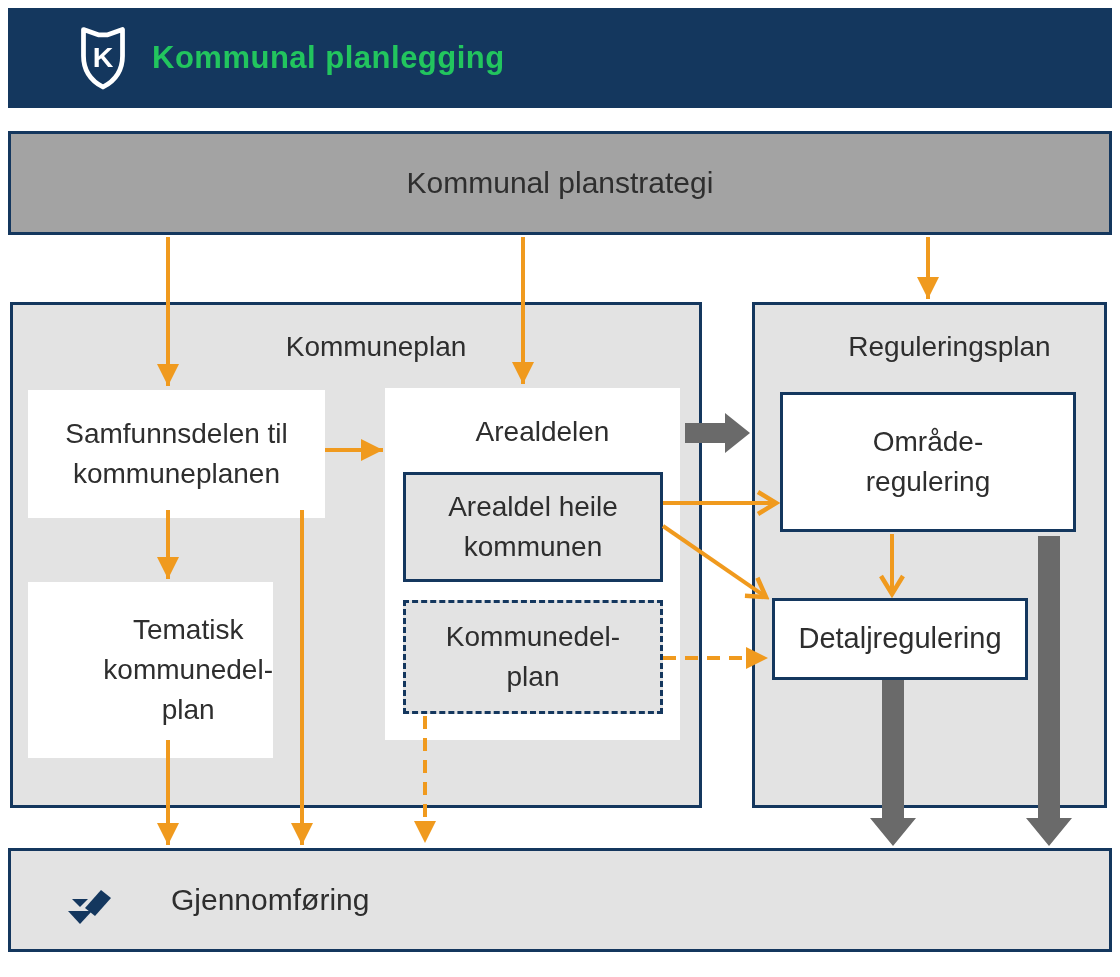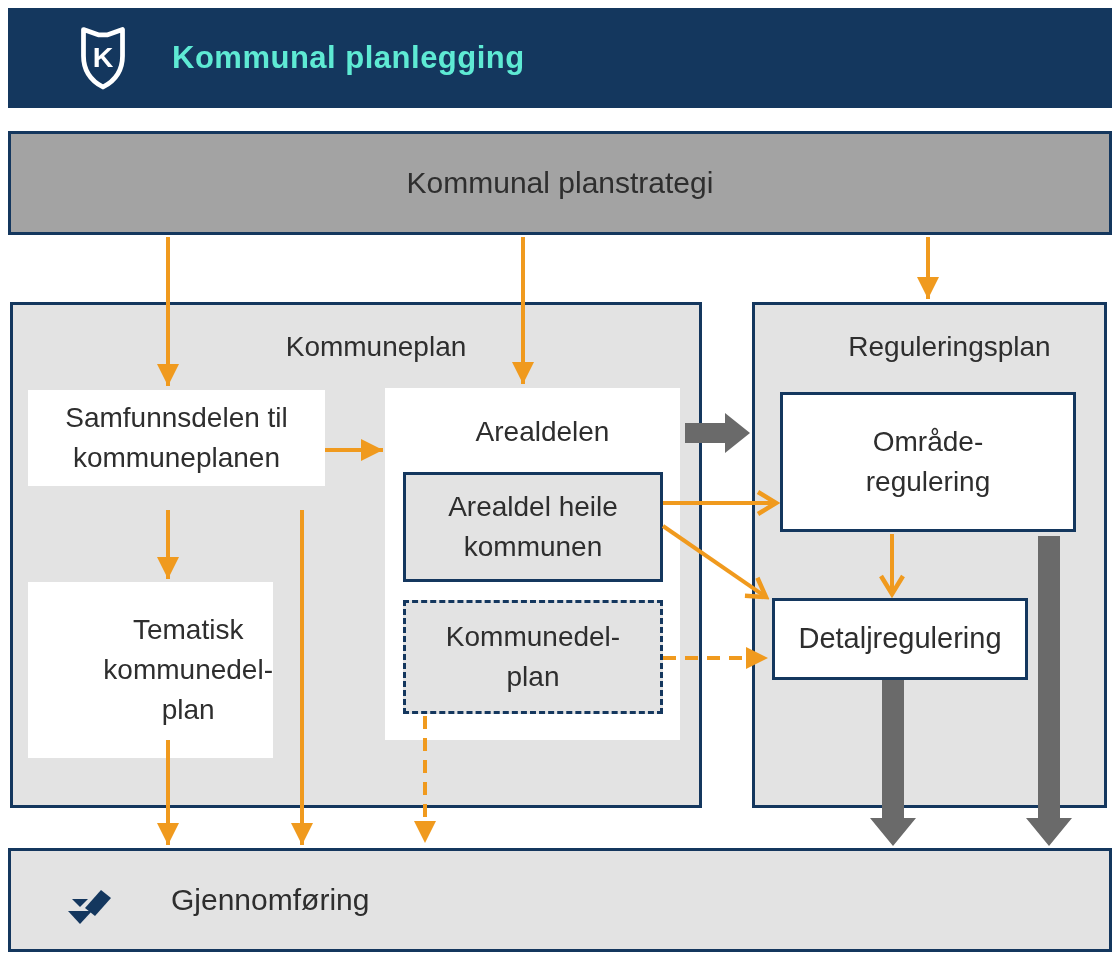--- a/index.html
+++ b/index.html
@@ -18,22 +18,22 @@
     color:var(--textcolor);
     overflow:hidden;
   }
   .hdr{
     position:absolute;left:8px;top:8px;width:1104px;height:100px;
     background:var(--navy);
     display:flex;align-items:center;
     box-sizing:border-box;padding-left:66px;
   }
   .hdr-title{
-    color:#5eead4;font-size:31px;font-weight:bold;letter-spacing:.5px;
-    margin-left:40px;
+    color:#22c55e;font-size:31px;font-weight:bold;letter-spacing:.5px;
+    margin-left:20px;
   }
   .box{
     position:absolute;box-sizing:border-box;
     display:flex;align-items:center;justify-content:center;
     text-align:center;white-space:pre-line;line-height:1.42;
   }
   .planstrategi{
     left:8px;top:131px;width:1104px;height:104px;
     background:#a3a3a3;border:3px solid var(--navy);
     font-size:30px;
@@ -42,21 +42,21 @@
     position:absolute;box-sizing:border-box;
     background:var(--grayfill);border:3px solid var(--navy);
   }
   .panel-kommuneplan{left:10px;top:302px;width:692px;height:506px;}
   .panel-reguleringsplan{left:752px;top:302px;width:355px;height:506px;}
   .panel-title{
     position:absolute;left:0;right:0;top:26px;text-align:center;
     font-size:28px;color:var(--textcolor);margin-left:40px;
   }
   .whitebox{background:#ffffff;font-size:28px;}
-  .samfunnsdel{left:28px;top:390px;width:297px;height:96px;}
+  .samfunnsdel{left:28px;top:390px;width:297px;height:128px;}
   .tematisk{left:28px;top:582px;width:245px;height:176px;justify-content:flex-end;}
   .arealdelen{left:385px;top:388px;width:295px;height:352px;background:#ffffff;}
   .arealdelen-title{
     position:absolute;left:0;right:0;top:24px;text-align:center;font-size:28px;padding-left:20px;
   }
   .graybox{
     background:var(--grayfill);font-size:28px;justify-content:center;
   }
   .heile{left:403px;top:472px;width:260px;height:110px;border:3px solid var(--navy);}
   .kommunedel{left:403px;top:600px;width:260px;height:114px;border:3px dashed var(--navy);}

